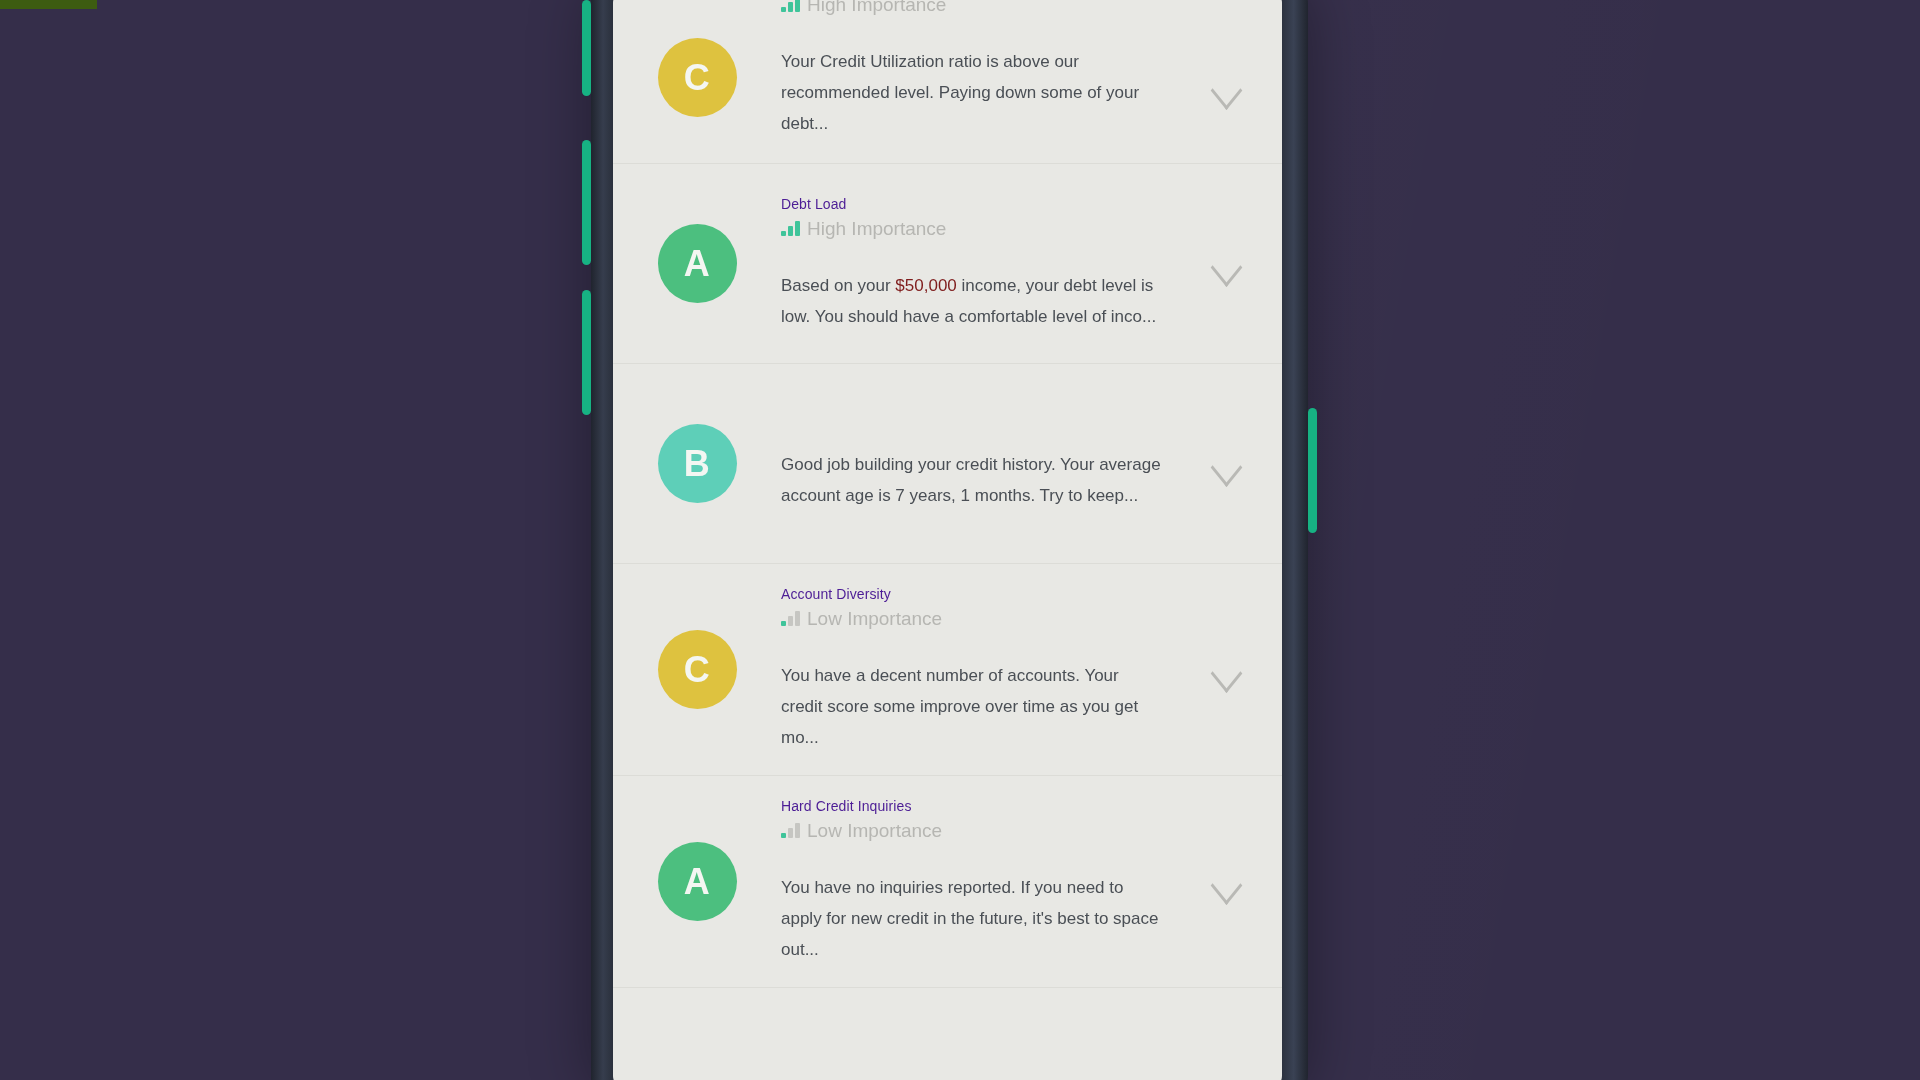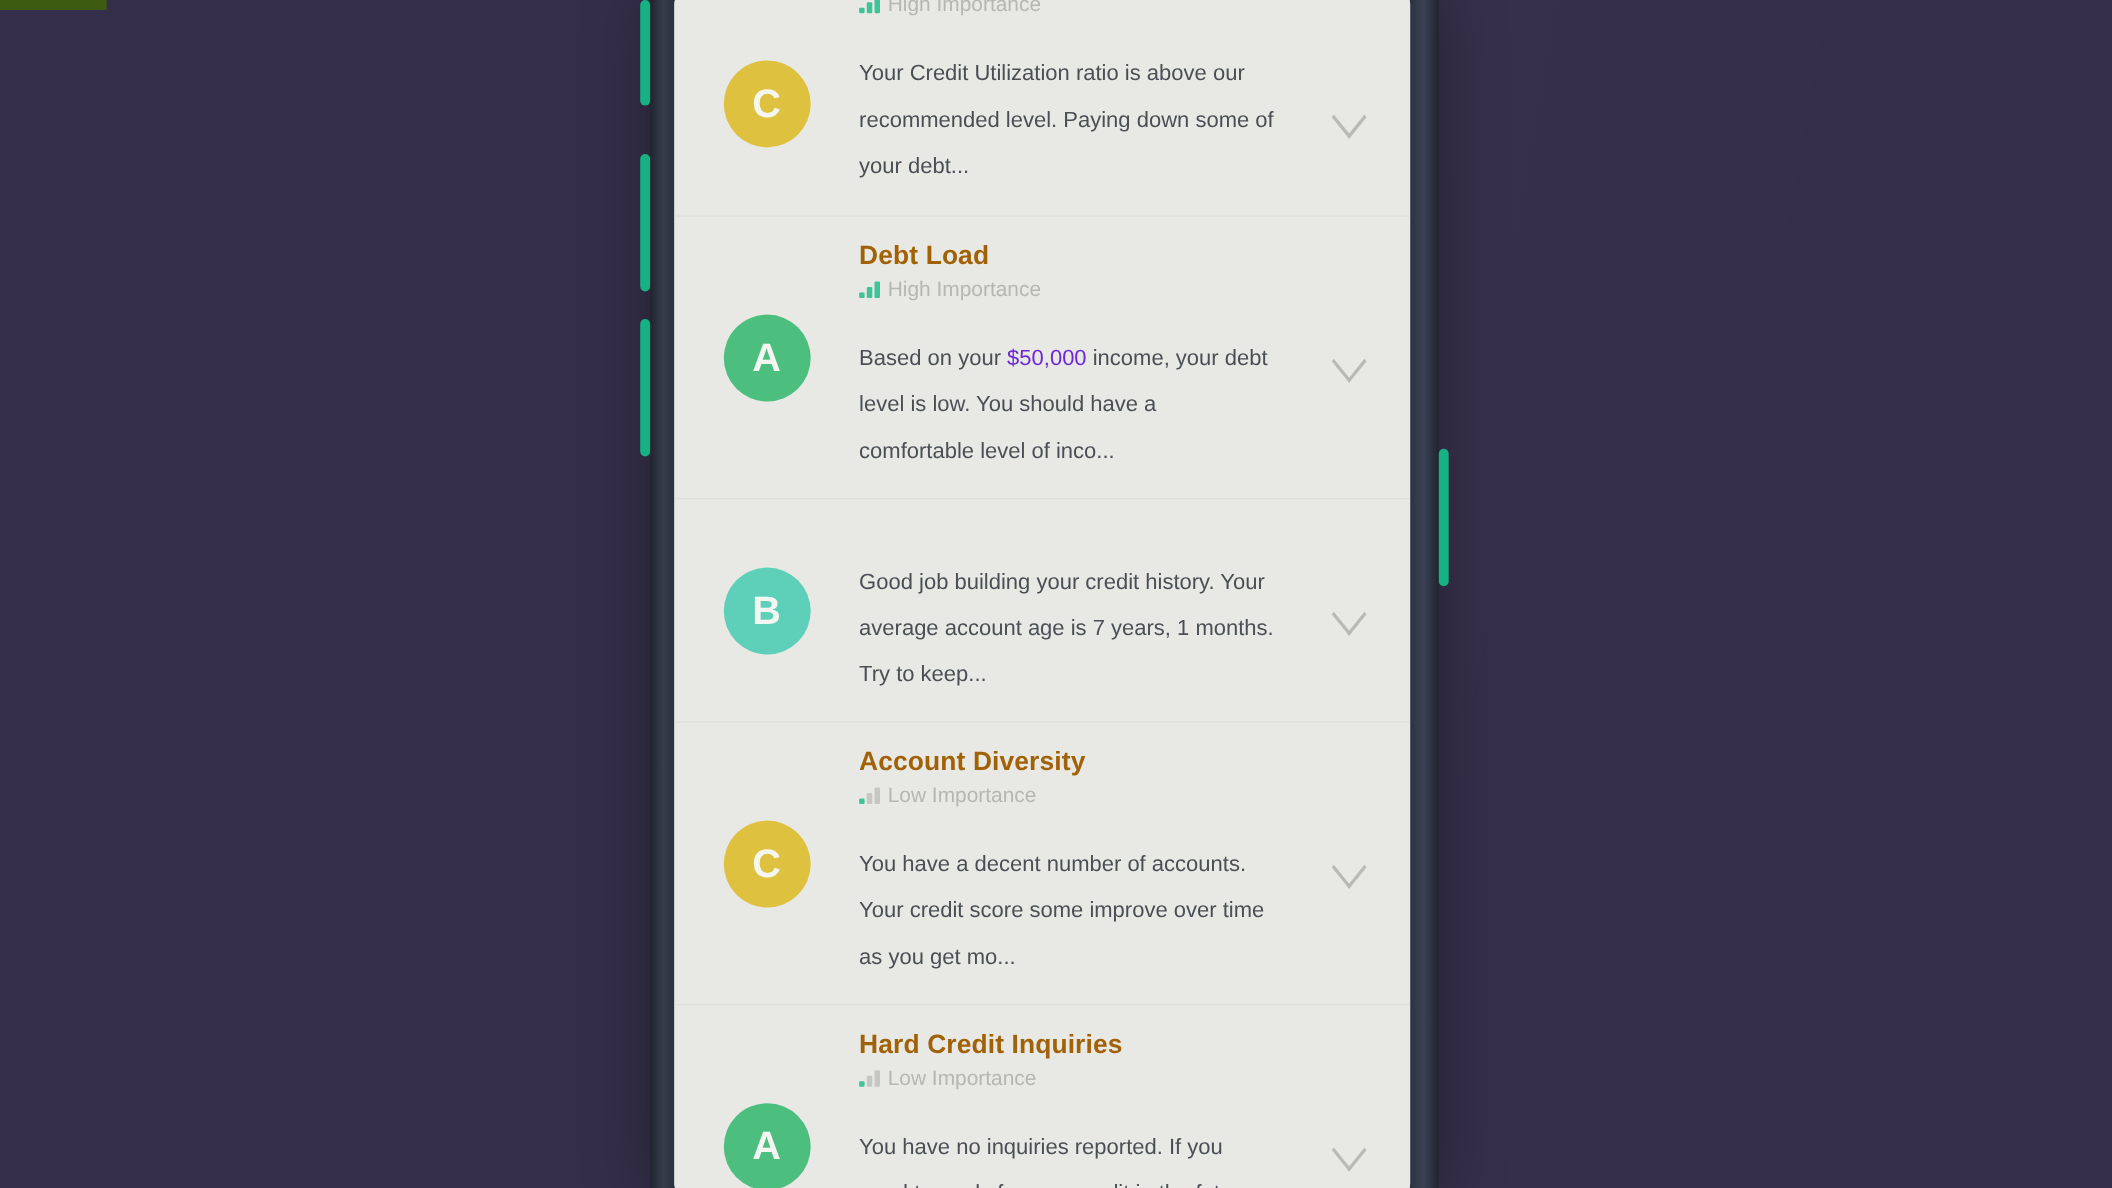--- a/index.html
+++ b/index.html
@@ -100,23 +100,23 @@
     display:flex; align-items:center; justify-content:center;
     color:#f4f6f2;
     font-size:36px;
     font-weight:bold;
     letter-spacing:0.5px;
   }
 
   .body-cell{ flex:1 1 auto; padding:22px 0; min-width:0; }
 
   .factor-title{
-    font-size:24px;
-    font-weight:bold;
-    color:#a16207;
+    font-size:14px;
+    font-weight:normal;
+    color:#4c1d95;
     letter-spacing:0.1px;
     margin-bottom:4px;
   }
 
   .importance-row{
     display:flex;
     align-items:flex-end;
     gap:7px;
     margin-bottom:5px;
     height:22px;
@@ -134,27 +134,27 @@
   .bars.lvl3 i:nth-child(1), .bars.lvl3 i:nth-child(2), .bars.lvl3 i:nth-child(3){
     background:#3fc49a;
   }
   .importance-label{
     font-size:19px;
     color:#b6b6b2;
     line-height:19px;
   }
 
   .factor-desc{
-    font-size:20px;
-    line-height:42px;
+    font-size:17px;
+    line-height:31px;
     color:#4a4f55;
     max-width:380px;
     margin-top:32px;
   }
-  .factor-desc .hl{ color:#6d28d9; }
+  .factor-desc .hl{ color:#7f1d1d; }
 
   .chev-cell{
     flex:0 0 60px;
     display:flex; align-items:center; justify-content:center;
   }
   .chev{
     width:34px; height:20px;
     position:relative;
   }
   .chev::before{

